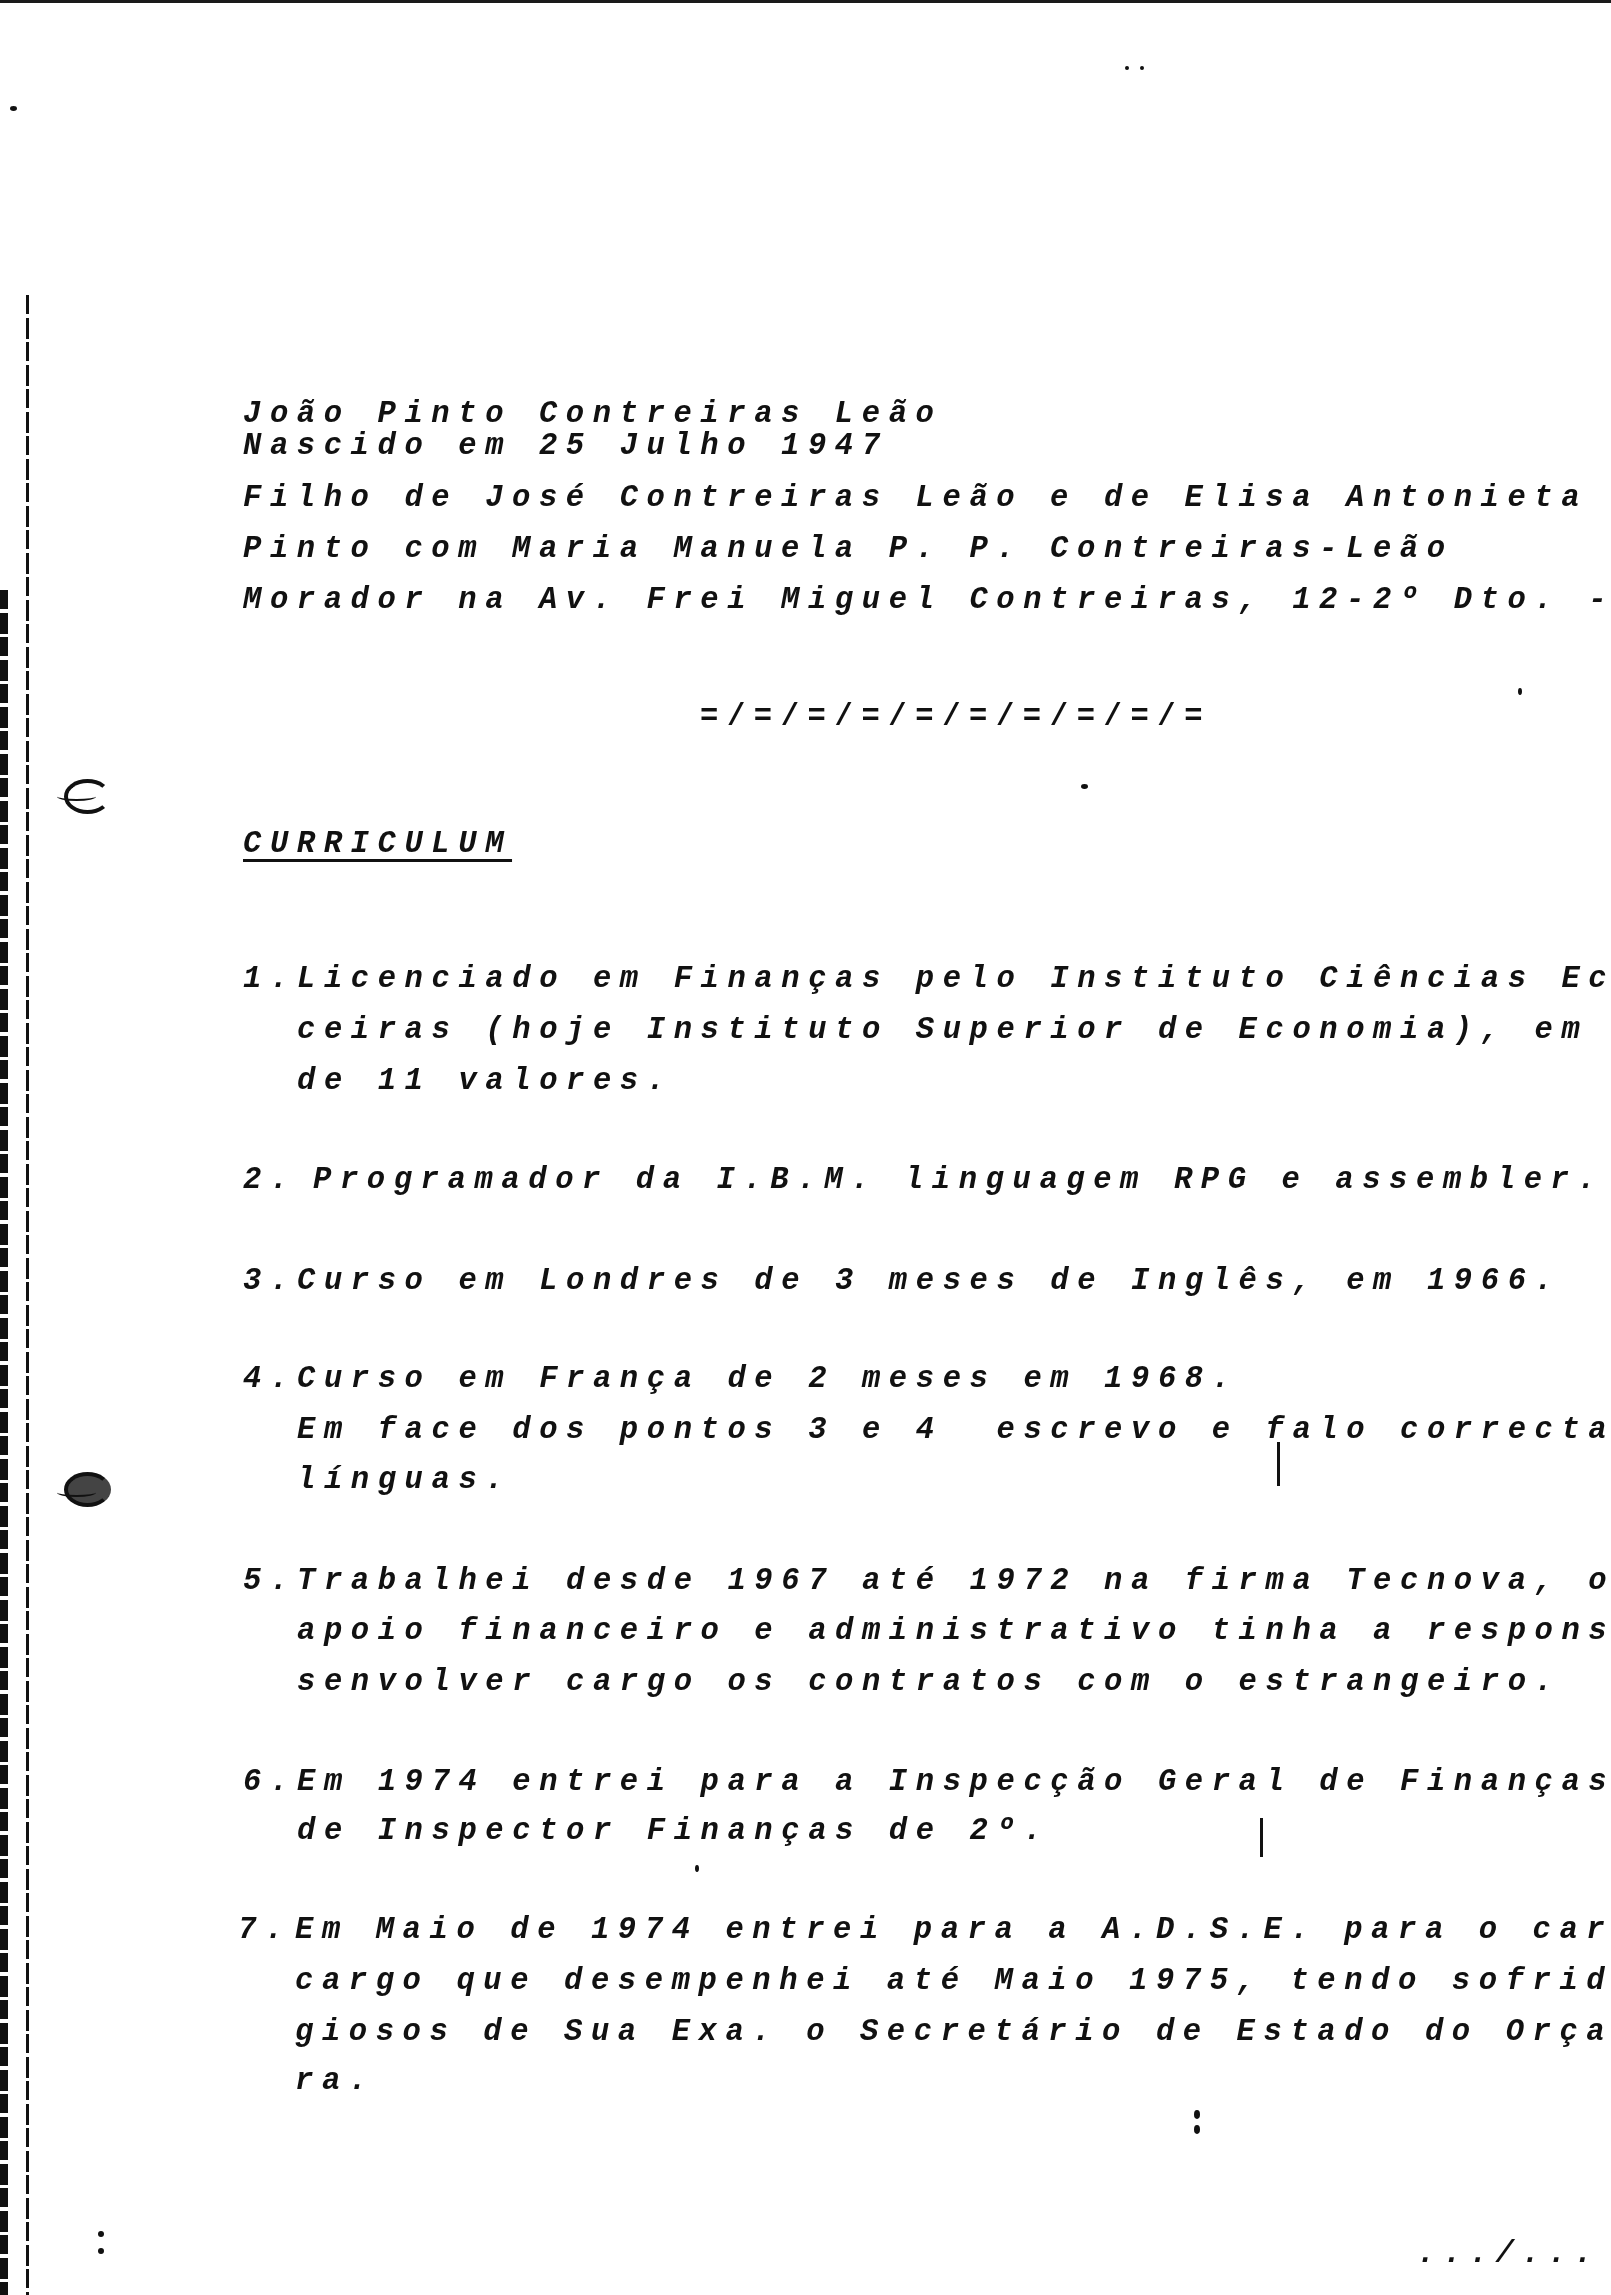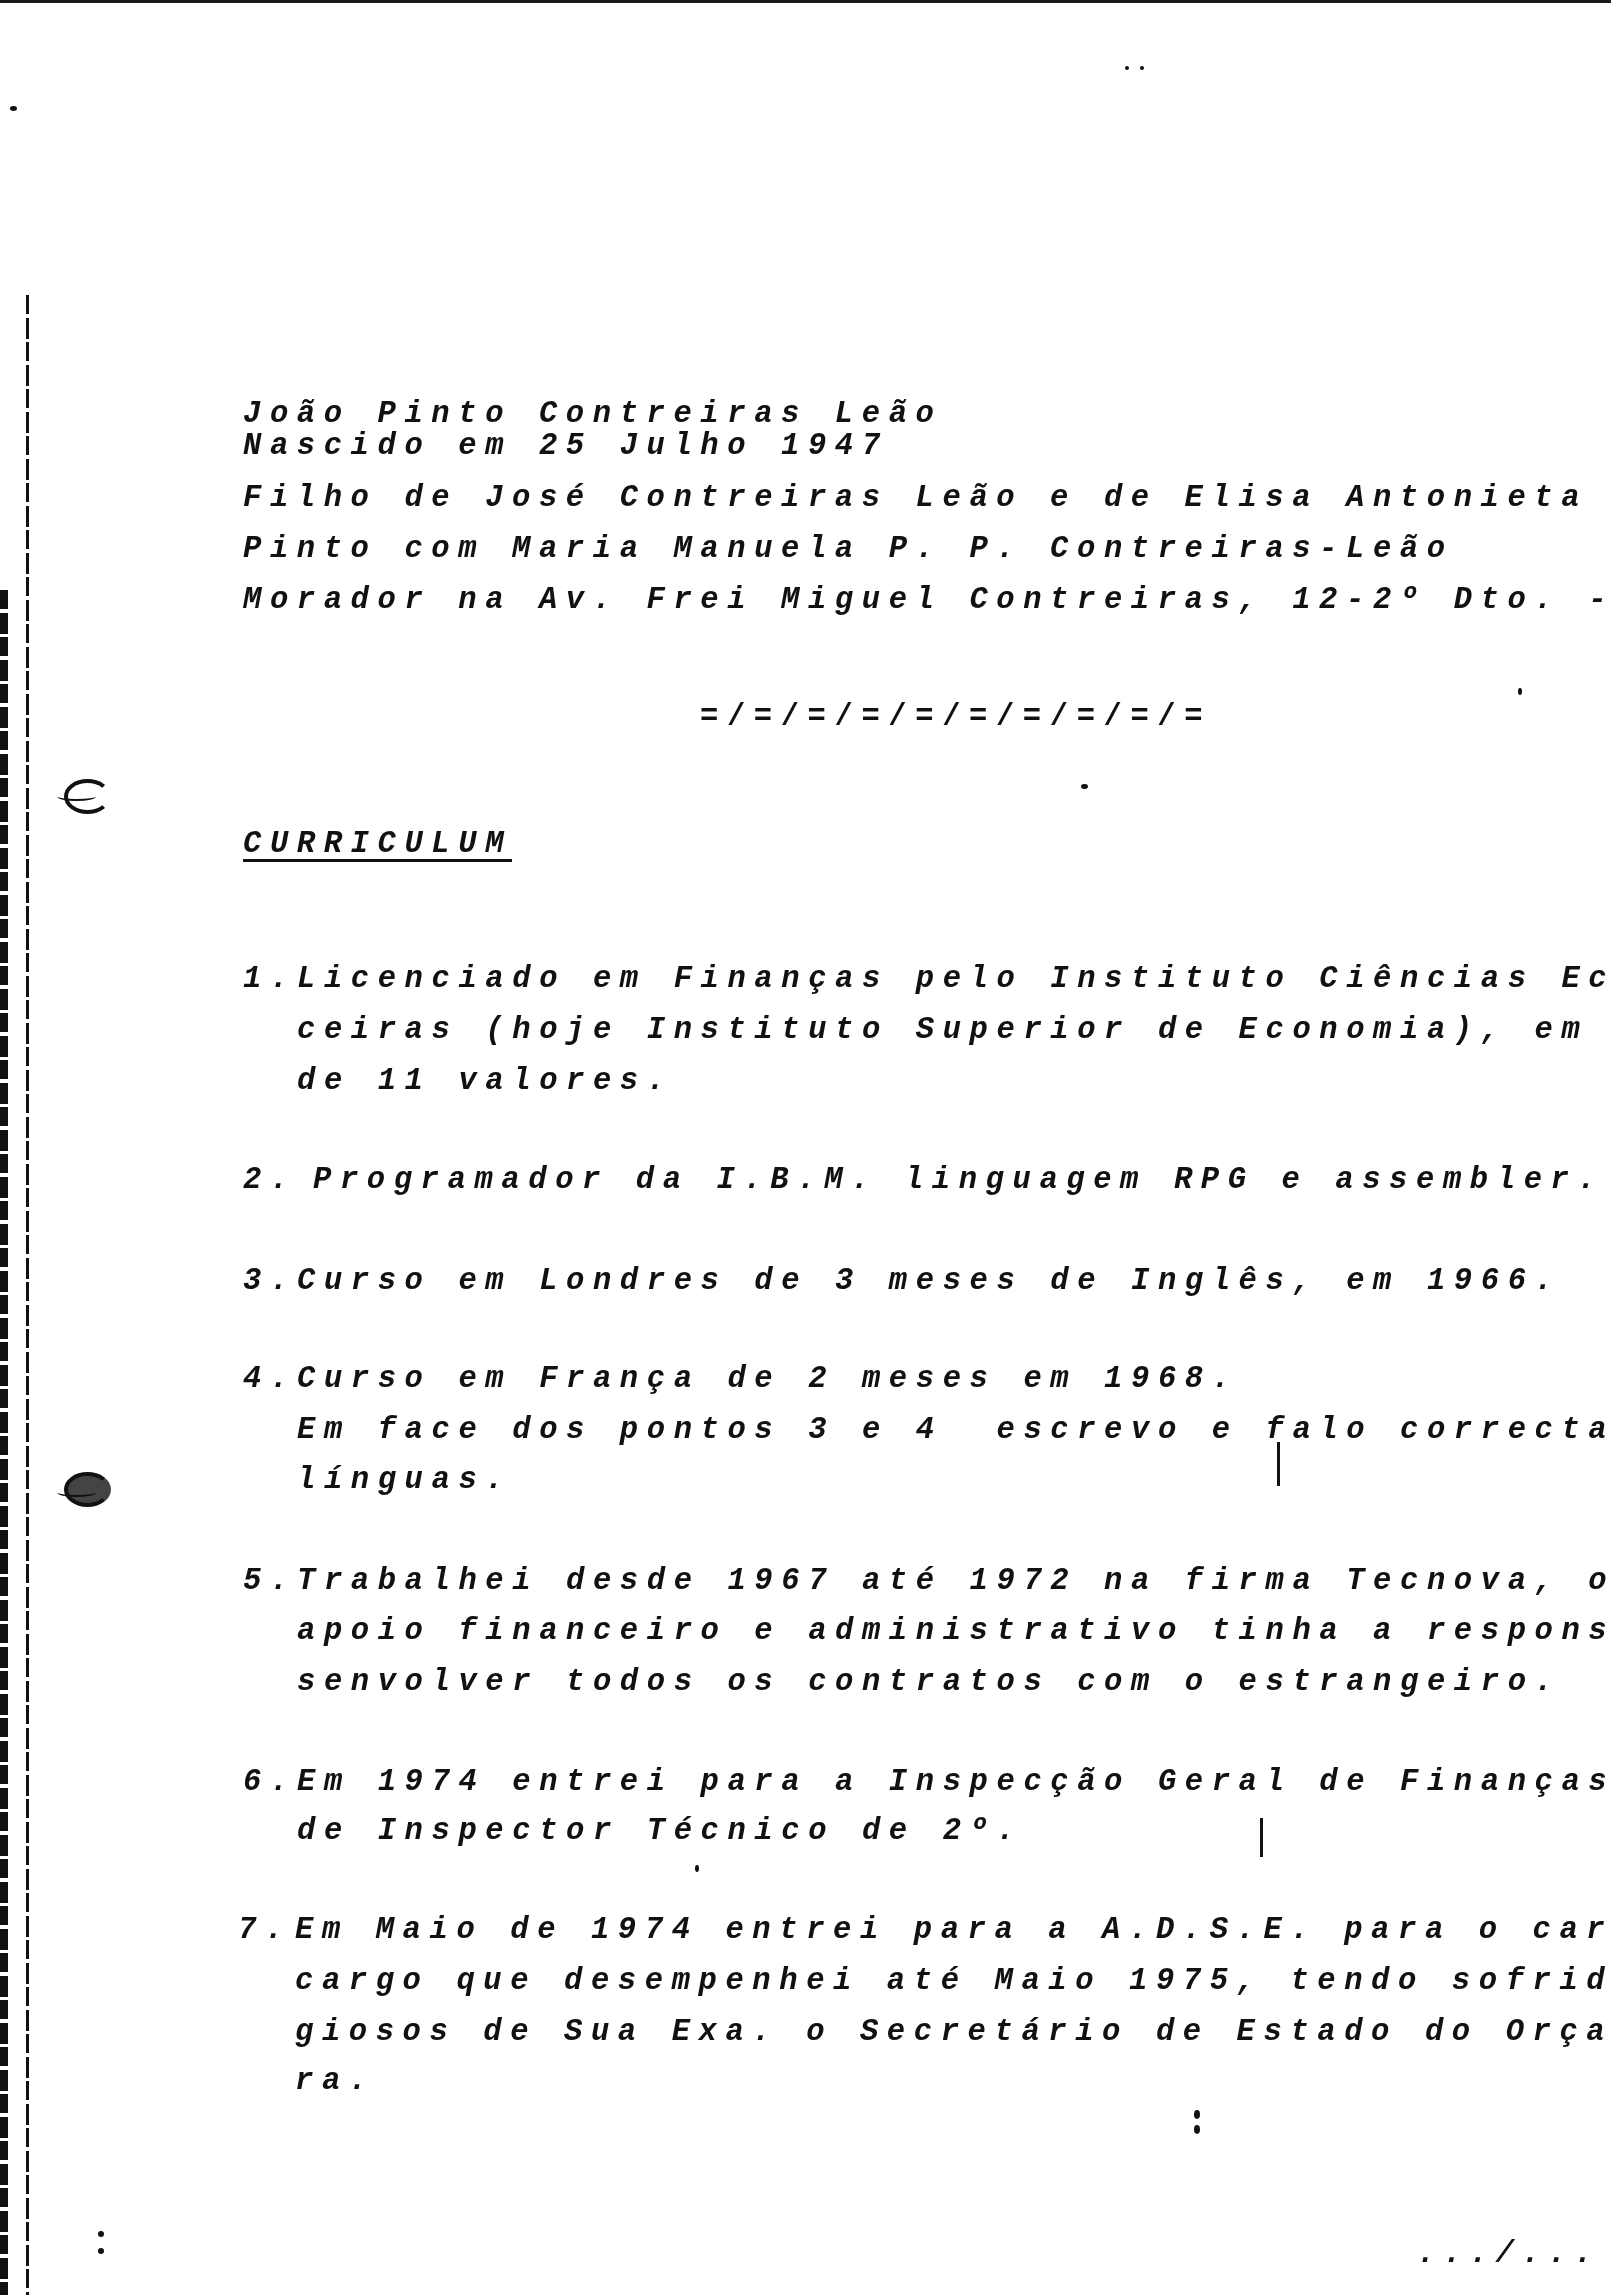--- a/index.html
+++ b/index.html
@@ -130,27 +130,27 @@
       <div class="tline" style="left:243px; top:1364px;">4.</div>
       <div class="tline" style="left:297px; top:1364px;">Curso em França de 2 meses em 1968.</div>
       <div class="tline" style="left:297px; top:1415px;">Em face dos pontos 3 e 4  escrevo e falo correctamente estas duas</div>
       <div class="tline" style="left:297px; top:1465px;">línguas.</div>
     </div>
 
     <div>
       <div class="tline" style="left:243px; top:1566px;">5.</div>
       <div class="tline" style="left:297px; top:1566px;">Trabalhei desde 1967 até 1972 na firma Tecnova, onde para além do</div>
       <div class="tline" style="left:297px; top:1616px;">apoio financeiro e administrativo tinha a responsabilidade de de-</div>
-      <div class="tline" style="left:297px; top:1667px;">senvolver todos os contratos com o estrangeiro.</div>
+      <div class="tline" style="left:297px; top:1667px;">senvolver cargo os contratos com o estrangeiro.</div>
     </div>
 
     <div>
       <div class="tline" style="left:243px; top:1767px;">6.</div>
       <div class="tline" style="left:297px; top:1767px;">Em 1974 entrei para a Inspecção Geral de Finanças, com a categori:</div>
-      <div class="tline" style="left:297px; top:1816px;">de Inspector Técnico de 2º.</div>
+      <div class="tline" style="left:297px; top:1816px;">de Inspector Finanças de 2º.</div>
     </div>
 
     <div>
       <div class="tline" style="left:238px; top:1915px;">7.</div>
       <div class="tline" style="left:295px; top:1915px;">Em Maio de 1974 entrei para a A.D.S.E. para o cargo de director,</div>
       <div class="tline" style="left:295px; top:1966px;">cargo que desempenhei até Maio 1975, tendo sofrido os reparos elo-</div>
       <div class="tline" style="left:295px; top:2017px;">giosos de Sua Exa. o Secretário de Estado do Orçamento Dr. Ramalhei</div>
       <div class="tline" style="left:295px; top:2066px;">ra.</div>
     </div>
   </section>

